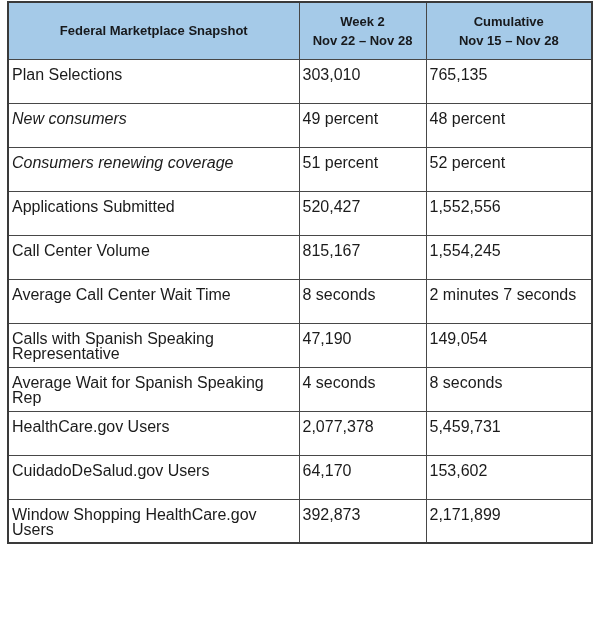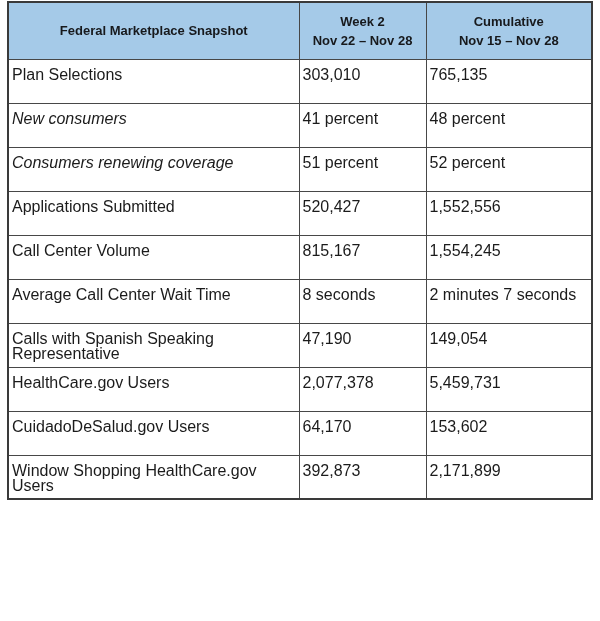--- a/index.html
+++ b/index.html
@@ -90,21 +90,21 @@
       </tr>
     </thead>
     <tbody>
         <tr>
           <td>Plan Selections</td>
           <td>303,010</td>
           <td>765,135</td>
         </tr>
         <tr>
           <td class="italic">New consumers</td>
-          <td>41 percent</td>
+          <td>49 percent</td>
           <td>48 percent</td>
         </tr>
         <tr>
           <td class="italic">Consumers renewing coverage</td>
           <td>51 percent</td>
           <td>52 percent</td>
         </tr>
         <tr>
           <td>Applications Submitted</td>
           <td>520,427</td>
@@ -119,20 +119,25 @@
           <td>Average Call Center Wait Time</td>
           <td>8 seconds</td>
           <td>2 minutes 7 seconds</td>
         </tr>
         <tr>
           <td>Calls with Spanish Speaking Representative</td>
           <td>47,190</td>
           <td>149,054</td>
         </tr>
         <tr>
+          <td>Average Wait for Spanish Speaking Rep</td>
+          <td>4 seconds</td>
+          <td>8 seconds</td>
+        </tr>
+        <tr>
           <td>HealthCare.gov Users</td>
           <td>2,077,378</td>
           <td>5,459,731</td>
         </tr>
         <tr>
           <td>CuidadoDeSalud.gov Users</td>
           <td>64,170</td>
           <td>153,602</td>
         </tr>
         <tr>

